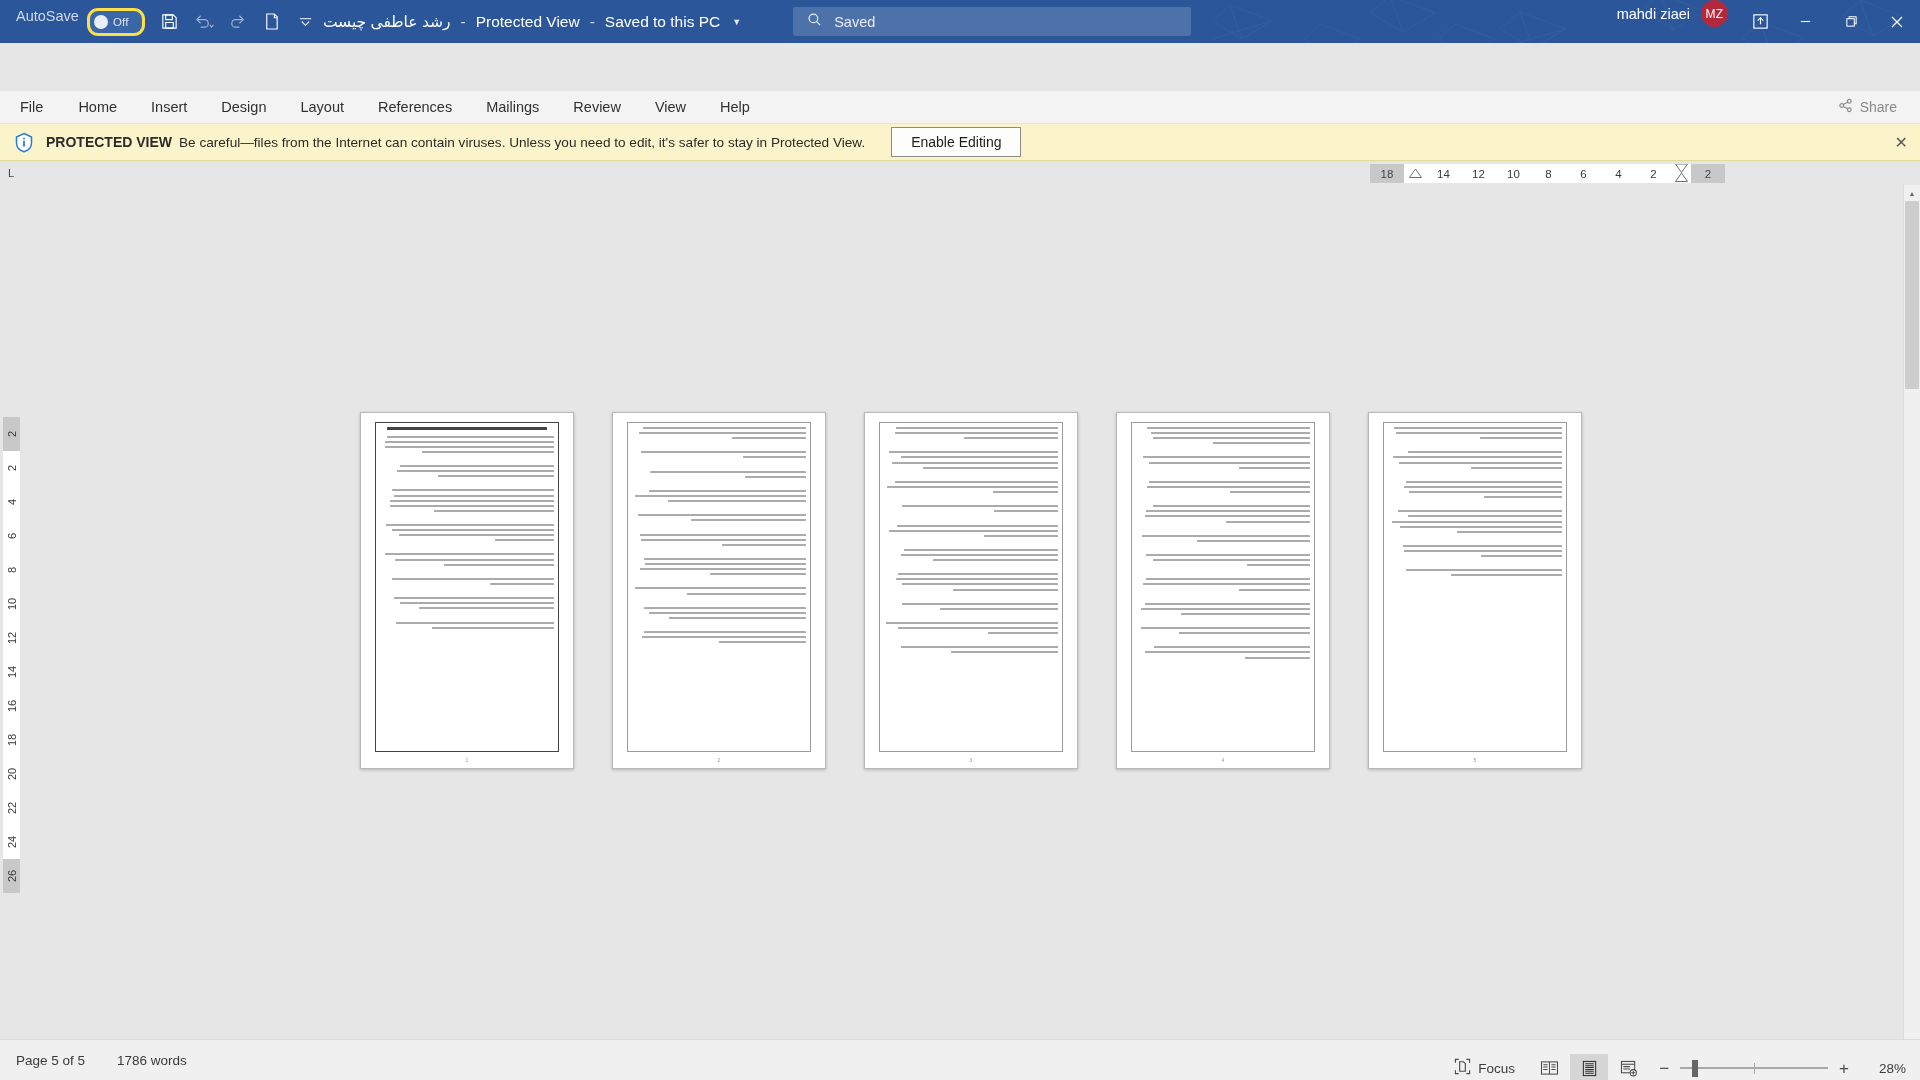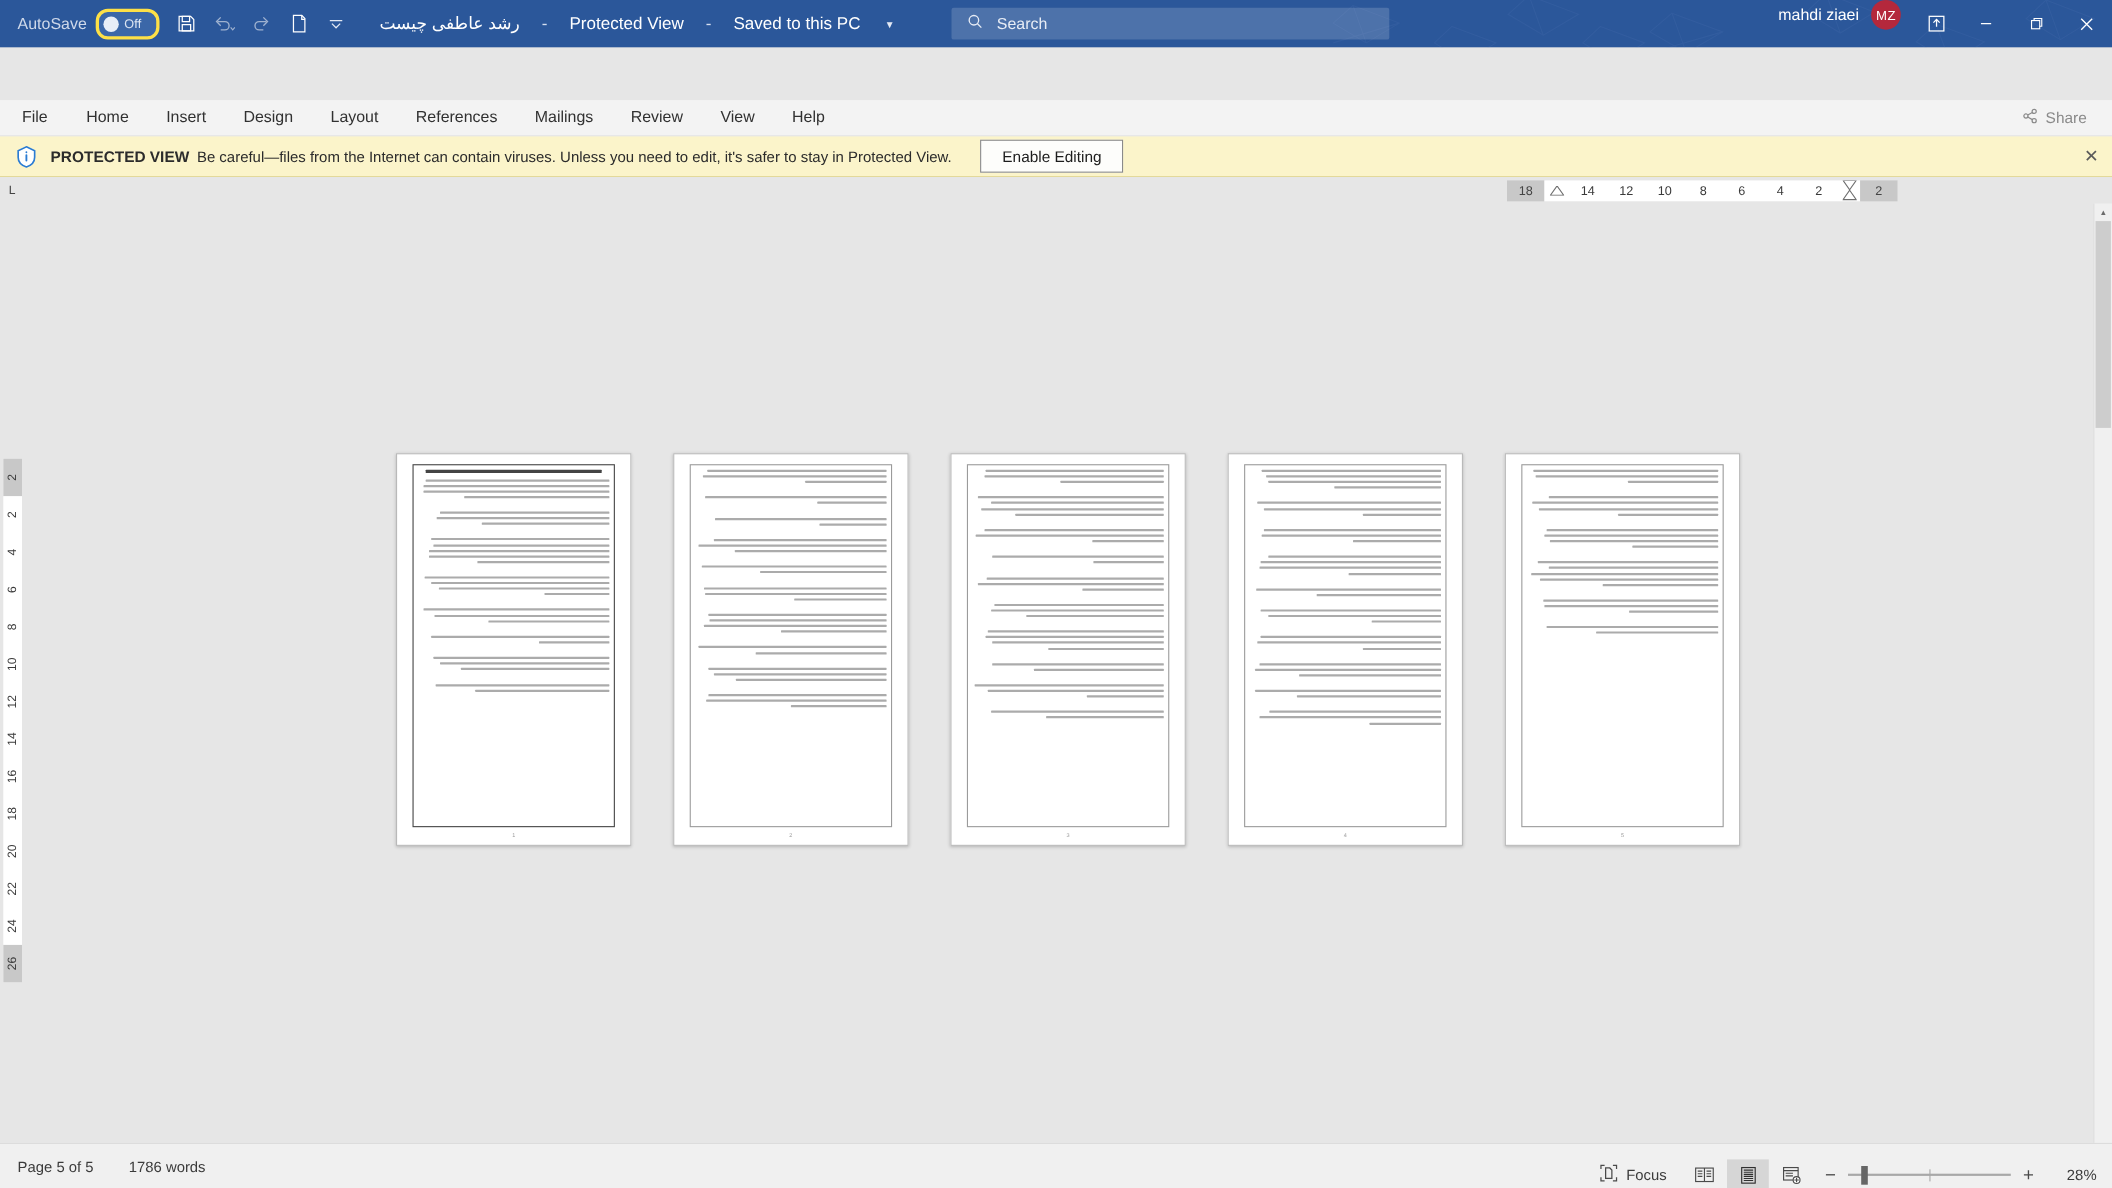--- a/index.html
+++ b/index.html
@@ -11,35 +11,35 @@
   }
   
   #titlebar{
     position:relative;height:43px;background:#2b579a;color:#fff;
     display:flex;align-items:center;overflow:hidden;
   }
   #titlebar .wm{
     position:absolute;inset:0;pointer-events:none;opacity:.5;
   }
   .tb-left{display:flex;align-items:center;gap:0px;padding-left:8px;z-index:2;}
-  .autosave{display:flex;align-items:center;gap:8px;padding:0 8px;}
+  .autosave{display:flex;gap:8px;padding:0 8px;}
   .autosave .lbl{font-size:14.5px;color:#cfd9ea;}
   .toggle{
     width:52px;height:22px;border-radius:11px;border:3px solid #fde047;
     background:#3b67a8;position:relative;display:flex;align-items:center;
   }
   .toggle .knob{width:14px;height:14px;border-radius:50%;background:#e8eef7;margin-left:4px;}
   .toggle .txt{font-size:11.5px;color:#dce5f2;margin-left:5px;letter-spacing:.2px;}
   .qat-btn{
     width:34px;height:34px;display:flex;align-items:center;justify-content:center;
     border-radius:3px;
   }
   .qat-btn svg{display:block;}
   .title-text{
-    z-index:2;display:flex;align-items:center;gap:20px;margin-left:22px;
+    z-index:2;display:flex;align-items:center;gap:10px;
     font-size:15.5px;white-space:nowrap;
   }
   .title-text .sep{color:#d6dff0;}
   .title-caret{font-size:9px;margin-left:2px;color:#e3e9f4;}
   #searchbox{
     z-index:2;margin-left:52px;width:370px;height:29px;background:#1f3f72;
     background:rgba(255,255,255,.16);
     display:flex;align-items:center;gap:12px;padding:0 14px;border-radius:2px;
   }
   #searchbox .ph{font-size:14.5px;color:#e7ecf5;}
@@ -236,21 +236,21 @@
     <span class="title-caret">▼</span>
   </div>
 
   <div id="searchbox">
     <span>
       <svg width="15" height="15" viewBox="0 0 16 16" fill="none" stroke="#e7ecf5" stroke-width="1.3">
         <circle cx="6.8" cy="6.8" r="4.6"></circle>
           <path d="M10.3 10.3L14 14"></path>
       </svg>
     </span>
-    <span class="ph">Search</span>
+    <span class="ph">Saved</span>
   </div>
 
   <div class="tb-right">
     <div class="acct">
       <span class="nm">mahdi ziaei</span>
       <span class="avatar">MZ</span>
     </div>
     <div class="ribbon-disp">
       <svg width="19" height="19" viewBox="0 0 20 20" fill="none" stroke="#ffffff" stroke-width="1.2">
         <rect x="3" y="3" width="14" height="14"></rect>

